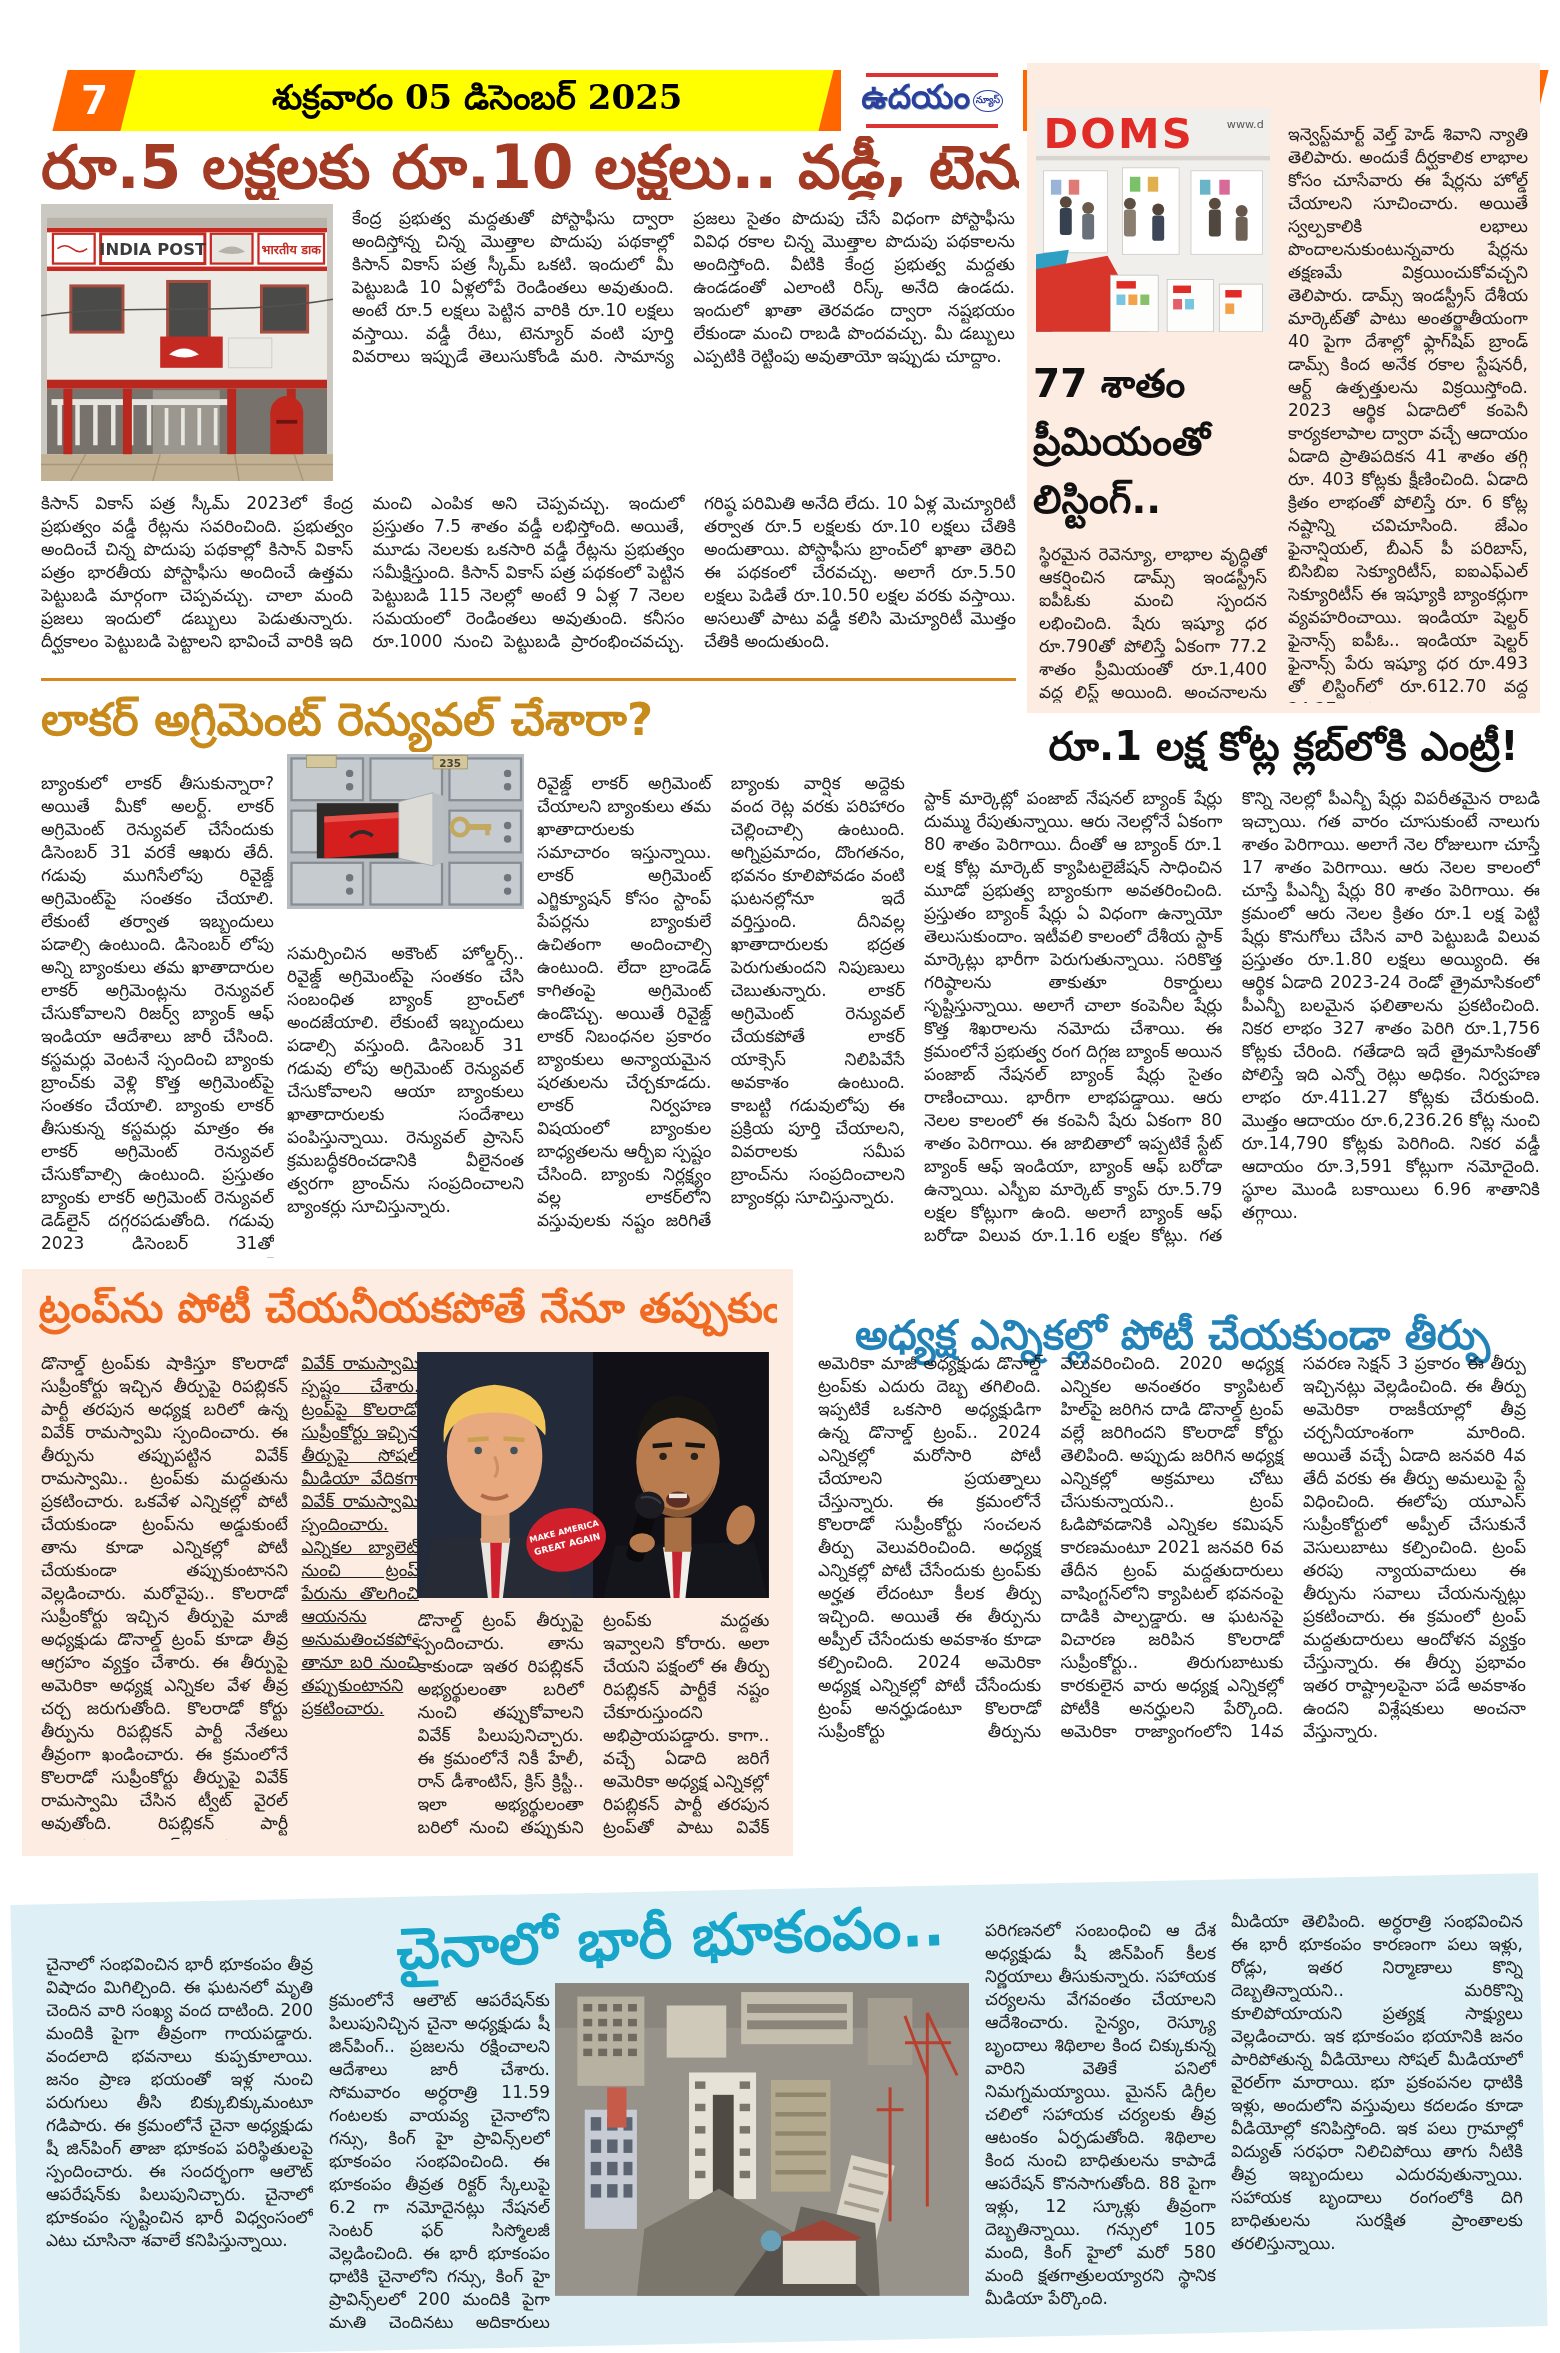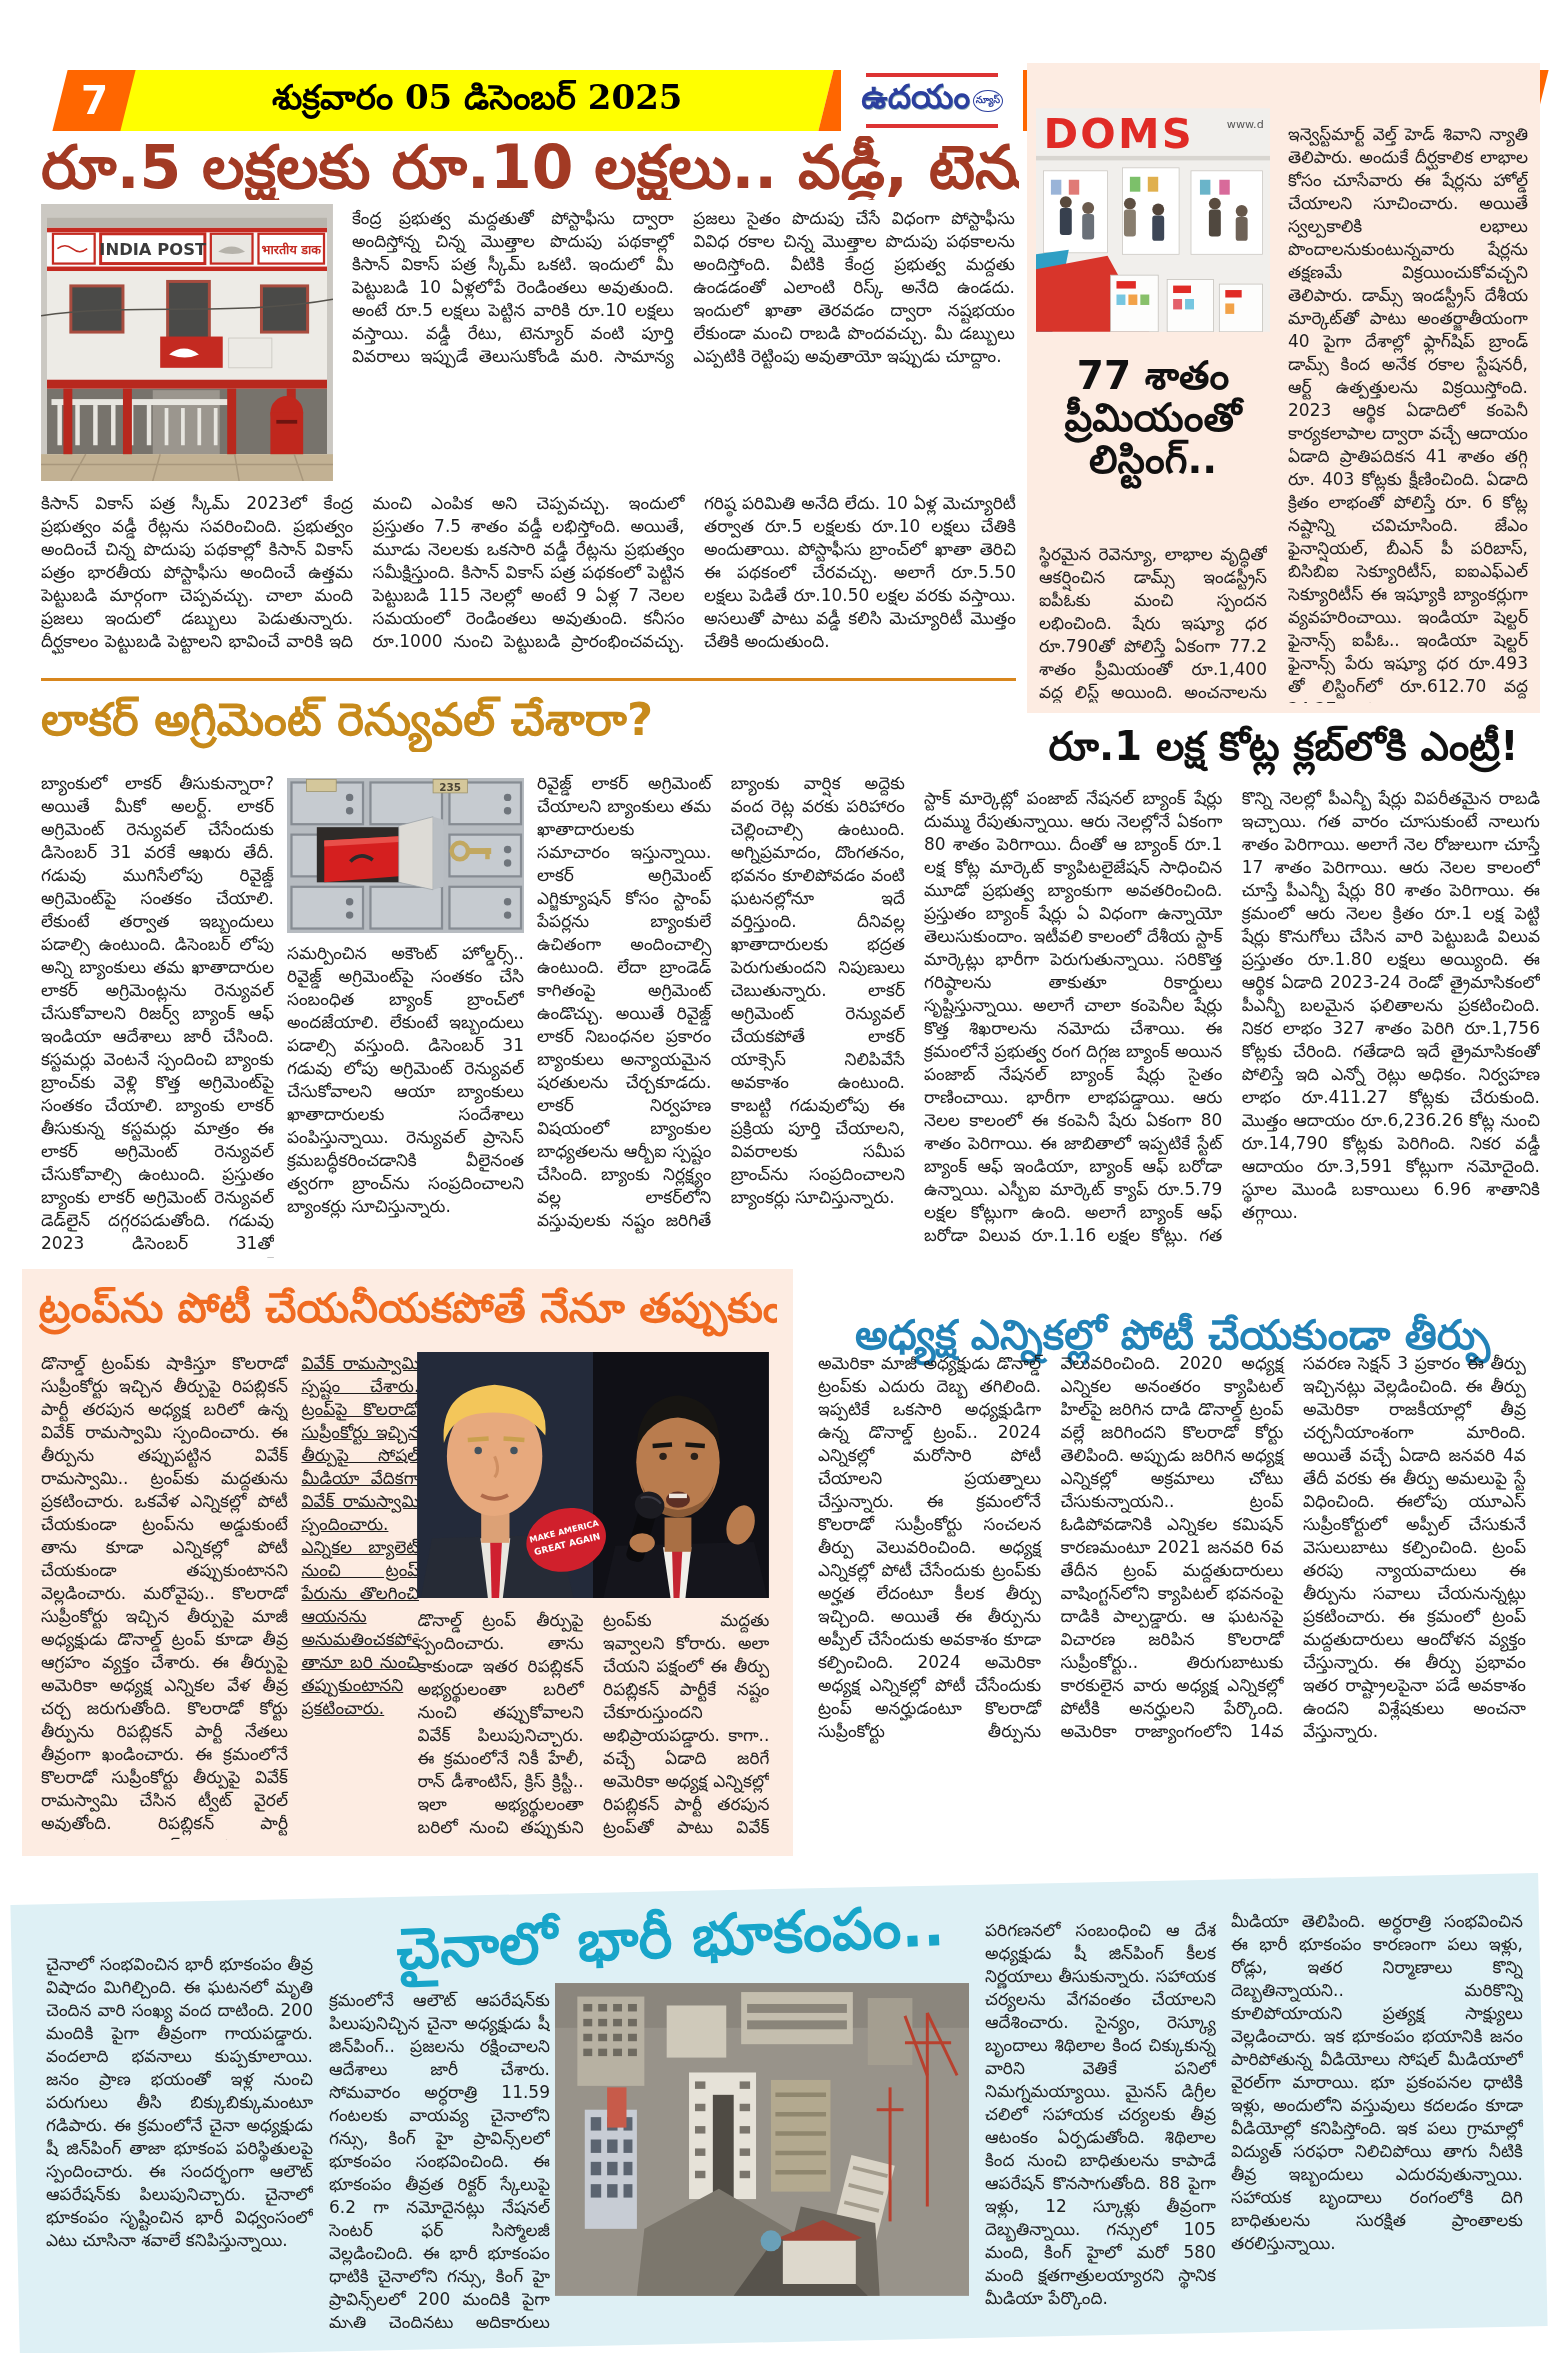--- a/index.html
+++ b/index.html
@@ -159,32 +159,32 @@
         <g>
           <rect x="108" y="250" width="12" height="14" fill="#76c6e0"></rect>
             <rect x="124" y="250" width="12" height="14" fill="#f2a248"></rect>
           <rect x="140" y="250" width="12" height="14" fill="#88c06a"></rect>
             <rect x="184" y="256" width="12" height="14" fill="#e3606a"></rect>
           <rect x="200" y="256" width="12" height="14" fill="#76c6e0"></rect>
             <rect x="254" y="262" width="12" height="14" fill="#f2a248"></rect>
         </g>
       </svg>
     </div>
-    <div class="abs" style="left:6px;top:292px;width:240px;height:177px;font-size:39px;line-height:42px;font-weight:bold;
-                color:#111;text-align:center;overflow:hidden;">77 శాతం ప్రీమియంతో లిస్టింగ్..</div>
+    <div class="abs" style="left:6px;top:292px;width:240px;height:177px;font-size:39px;line-height:58px;font-weight:bold;
+                color:#111;text-align:left;overflow:hidden;">77 శాతం ప్రీమియంతో లిస్టింగ్..</div>
     <div class="abs body-text" style="left:12px;top:480px;width:228px;height:160px;">స్థిరమైన రెవెన్యూ, లాభాల వృద్ధితో ఆకర్షించిన డామ్స్ ఇండస్ట్రీస్ ఐపీఓకు మంచి స్పందన లభించింది. షేరు ఇష్యూ ధర రూ.790తో పోలిస్తే ఏకంగా 77.2 శాతం ప్రీమియంతో రూ.1,400 వద్ద లిస్ట్ అయింది. అంచనాలను మించి లాభాలు అందించడంతో ఇన్వెస్టర్లు హర్షం వ్యక్తం చేస్తున్నారు.</div>
     <div class="abs body-text" style="left:261px;top:60px;width:240px;height:580px;">ఇన్వెస్ట్‌మార్ట్ వెల్త్ హెడ్ శివాని న్యాతి తెలిపారు. అందుకే దీర్ఘకాలిక లాభాల కోసం చూసేవారు ఈ షేర్లను హోల్డ్ చేయాలని సూచించారు. అయితే స్వల్పకాలికి లభాలు పొందాలనుకుంటున్నవారు షేర్లను తక్షణమే విక్రయించుకోవచ్చని తెలిపారు. డామ్స్ ఇండస్ట్రీస్ దేశీయ మార్కెట్‌తో పాటు అంతర్జాతీయంగా 40 పైగా దేశాల్లో ఫ్లాగ్‌షిప్ బ్రాండ్ డామ్స్ కింద అనేక రకాల స్టేషనరీ, ఆర్ట్ ఉత్పత్తులను విక్రయిస్తోంది. 2023 ఆర్థిక ఏడాదిలో కంపెనీ కార్యకలాపాల ద్వారా వచ్చే ఆదాయం ఏడాది ప్రాతిపదికన 41 శాతం తగ్గి రూ. 403 కోట్లకు క్షీణించింది. ఏడాది క్రితం లాభంతో పోలిస్తే రూ. 6 కోట్ల నష్టాన్ని చవిచూసింది. జేఎం ఫైనాన్షియల్, బీఎన్ పీ పరిబాస్, బిసిబిఐ సెక్యూరిటీస్, ఐఐఎఫ్ఎల్ సెక్యూరిటీస్ ఈ ఇష్యూకి బ్యాంకర్లుగా వ్యవహరించాయి. ఇండియా షెల్టర్ ఫైనాన్స్ ఐపీఓ.. ఇండియా షెల్టర్ ఫైనాన్స్ పేరు ఇష్యూ ధర రూ.493 తో లిస్టింగ్‌లో రూ.612.70 వద్ద 24.27 శాతం లాభాన్ని అందించింది. మదుపర్ల నుంచి 26.77 శాతం ప్రీమియంతో రూ.625 వద్ద క్లోజ్ అయ్యింది.</div>
   </div>
 
   <div class="abs hl" style="left:1027px;top:717px;width:513px;height:60px;font-size:40px;line-height:58px;color:#111;text-align:center;">రూ.1 లక్ష కోట్ల క్లబ్‌లోకి ఎంట్రీ!</div>
   <div class="abs body-text c2" style="left:924px;top:787px;width:616px;height:471px;">స్టాక్ మార్కెట్లో పంజాబ్ నేషనల్ బ్యాంక్ షేర్లు దుమ్ము రేపుతున్నాయి. ఆరు నెలల్లోనే ఏకంగా 80 శాతం పెరిగాయి. దీంతో ఆ బ్యాంక్ రూ.1 లక్ష కోట్ల మార్కెట్ క్యాపిటలైజేషన్ సాధించిన మూడో ప్రభుత్వ బ్యాంకుగా అవతరించింది. ప్రస్తుతం బ్యాంక్ షేర్లు ఏ విధంగా ఉన్నాయో తెలుసుకుందాం. ఇటీవలి కాలంలో దేశీయ స్టాక్ మార్కెట్లు భారీగా పెరుగుతున్నాయి. సరికొత్త గరిష్ఠాలను తాకుతూ రికార్డులు సృష్టిస్తున్నాయి. అలాగే చాలా కంపెనీల షేర్లు కొత్త శిఖరాలను నమోదు చేశాయి. ఈ క్రమంలోనే ప్రభుత్వ రంగ దిగ్గజ బ్యాంక్ అయిన పంజాబ్ నేషనల్ బ్యాంక్ షేర్లు సైతం రాణించాయి. భారీగా లాభపడ్డాయి. ఆరు నెలల కాలంలో ఈ కంపెనీ షేరు ఏకంగా 80 శాతం పెరిగాయి. ఈ జాబితాలో ఇప్పటికే స్టేట్ బ్యాంక్ ఆఫ్ ఇండియా, బ్యాంక్ ఆఫ్ బరోడా ఉన్నాయి. ఎస్బీఐ మార్కెట్ క్యాప్ రూ.5.79 లక్షల కోట్లుగా ఉంది. అలాగే బ్యాంక్ ఆఫ్ బరోడా విలువ రూ.1.16 లక్షల కోట్లు. గత కొన్ని నెలల్లో పీఎన్బీ షేర్లు విపరీతమైన రాబడి ఇచ్చాయి. గత వారం చూసుకుంటే నాలుగు శాతం పెరిగాయి. అలాగే నెల రోజులుగా చూస్తే 17 శాతం పెరిగాయి. ఆరు నెలల కాలంలో చూస్తే పీఎన్బీ షేర్లు 80 శాతం పెరిగాయి. ఈ క్రమంలో ఆరు నెలల క్రితం రూ.1 లక్ష పెట్టి షేర్లు కొనుగోలు చేసిన వారి పెట్టుబడి విలువ ప్రస్తుతం రూ.1.80 లక్షలు అయ్యింది. ఈ ఆర్థిక ఏడాది 2023-24 రెండో త్రైమాసికంలో పీఎన్బీ బలమైన ఫలితాలను ప్రకటించింది. నికర లాభం 327 శాతం పెరిగి రూ.1,756 కోట్లకు చేరింది. గతేడాది ఇదే త్రైమాసికంతో పోలిస్తే ఇది ఎన్నో రెట్లు అధికం. నిర్వహణ లాభం రూ.411.27 కోట్లకు చేరుకుంది. మొత్తం ఆదాయం రూ.6,236.26 కోట్ల నుంచి రూ.14,790 కోట్లకు పెరిగింది. నికర వడ్డీ ఆదాయం రూ.3,591 కోట్లుగా నమోదైంది. స్థూల మొండి బకాయిలు 6.96 శాతానికి తగ్గాయి.</div>
 
   <div class="abs hl hl-gold" style="left:41px;top:689px;width:865px;height:63px;font-size:45px;line-height:61px;">లాకర్ అగ్రిమెంట్ రెన్యువల్ చేశారా?</div>
 
-  <div class="abs" style="left:287px;top:778px;width:237px;height:155px;">
+  <div class="abs" style="left:287px;top:754px;width:237px;height:155px;">
     <svg viewBox="0 0 318 208" width="237" height="155">
       <rect width="318" height="208" fill="#b7bcc1"></rect>
       <g stroke="#868c93" stroke-width="3" fill="#c6cbd0">
         <rect x="6" y="6" width="96" height="56"></rect>
           <rect x="112" y="6" width="96" height="56"></rect>
           <rect x="218" y="6" width="96" height="56"></rect>
         <rect x="6" y="76" width="96" height="56"></rect>
           <rect x="218" y="76" width="96" height="56"></rect>
         <rect x="6" y="146" width="96" height="56"></rect>
           <rect x="112" y="146" width="96" height="56"></rect>

